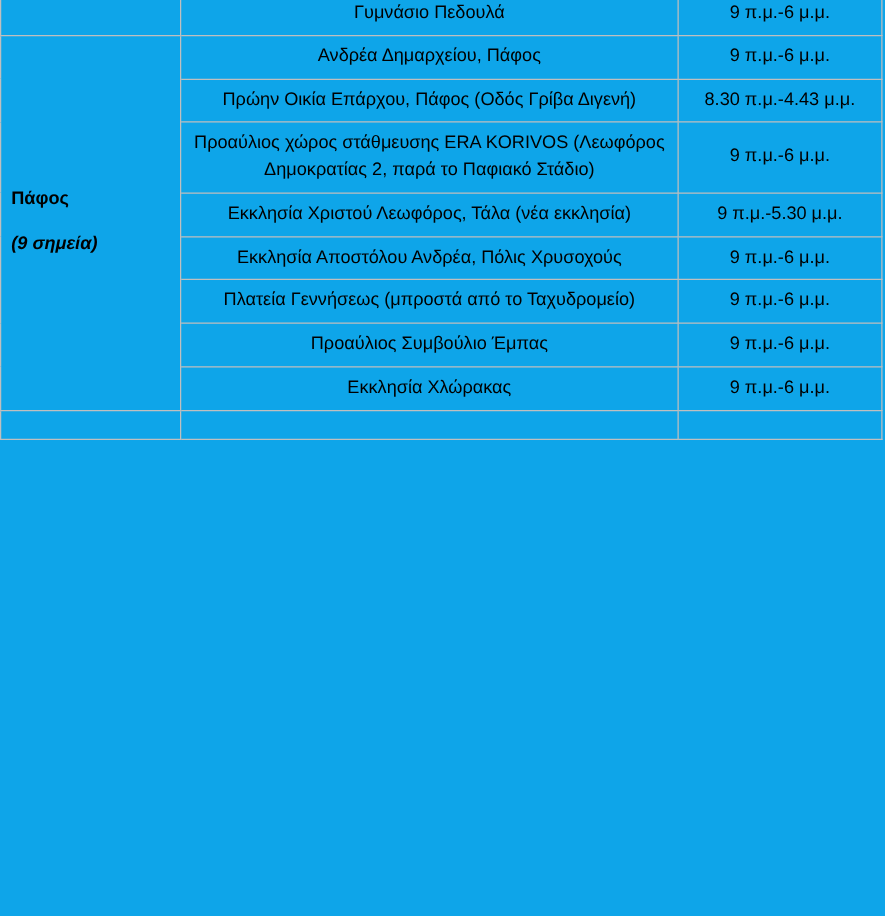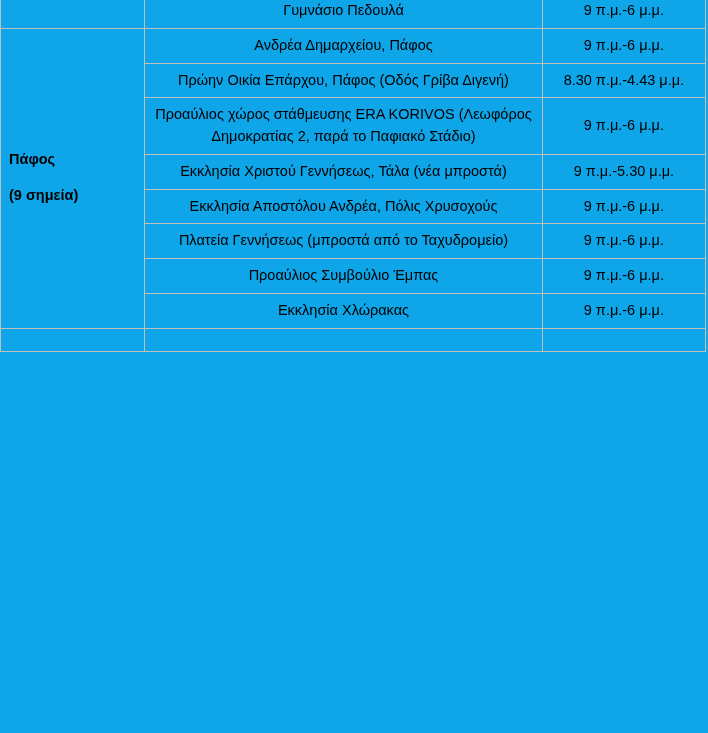--- a/index.html
+++ b/index.html
@@ -43,20 +43,21 @@
   col.c-hours  { width: 163px; }
 
   td.region-cell {
     font-weight: bold;
     font-size: 14.5px;
     border-left: none;
   }
   td.region-cell .line2 {
     display: block;
     margin-top: 14px;
+    font-style: italic;
   }
   td.place-cell {
     text-align: center;
   }
   td.hours-cell {
     text-align: center;
   }
   td.blank-left {
     border-left: none;
     border-top: none;
@@ -100,21 +101,21 @@
         <td class="place-cell">Πρώην Οικία Επάρχου, Πάφος (Οδός Γρίβα Διγενή)</td>
         <td class="hours-cell">8.30 π.μ.-4.43 μ.μ.</td>
       </tr>
 
       <tr>
         <td class="place-cell">Προαύλιος χώρος στάθμευσης ERA KORIVOS (Λεωφόρος Δημοκρατίας 2, παρά το Παφιακό Στάδιο)</td>
         <td class="hours-cell">9 π.μ.-6 μ.μ.</td>
       </tr>
 
       <tr>
-        <td class="place-cell">Εκκλησία Χριστού Γεννήσεως, Τάλα (νέα μπροστά)</td>
+        <td class="place-cell">Εκκλησία Χριστού Λεωφόρος, Τάλα (νέα εκκλησία)</td>
         <td class="hours-cell">9 π.μ.-5.30 μ.μ.</td>
       </tr>
 
       <tr>
         <td class="place-cell">Εκκλησία Αποστόλου Ανδρέα, Πόλις Χρυσοχούς</td>
         <td class="hours-cell">9 π.μ.-6 μ.μ.</td>
       </tr>
 
       <tr>
         <td class="place-cell">Πλατεία Γεννήσεως (μπροστά από το Ταχυδρομείο)</td>

